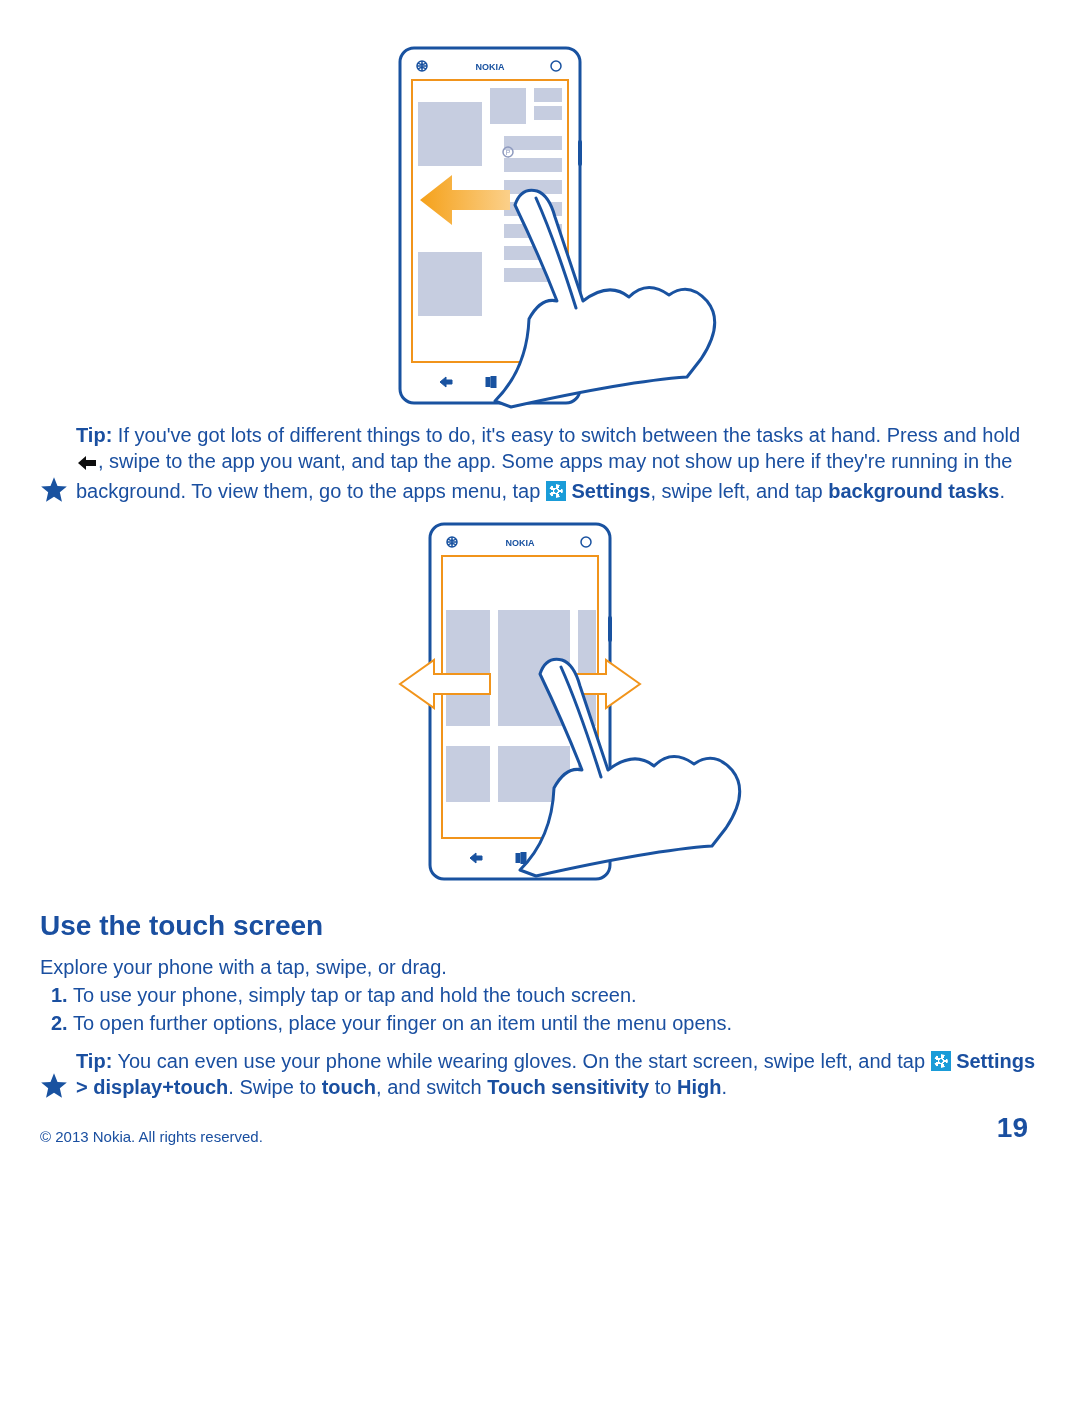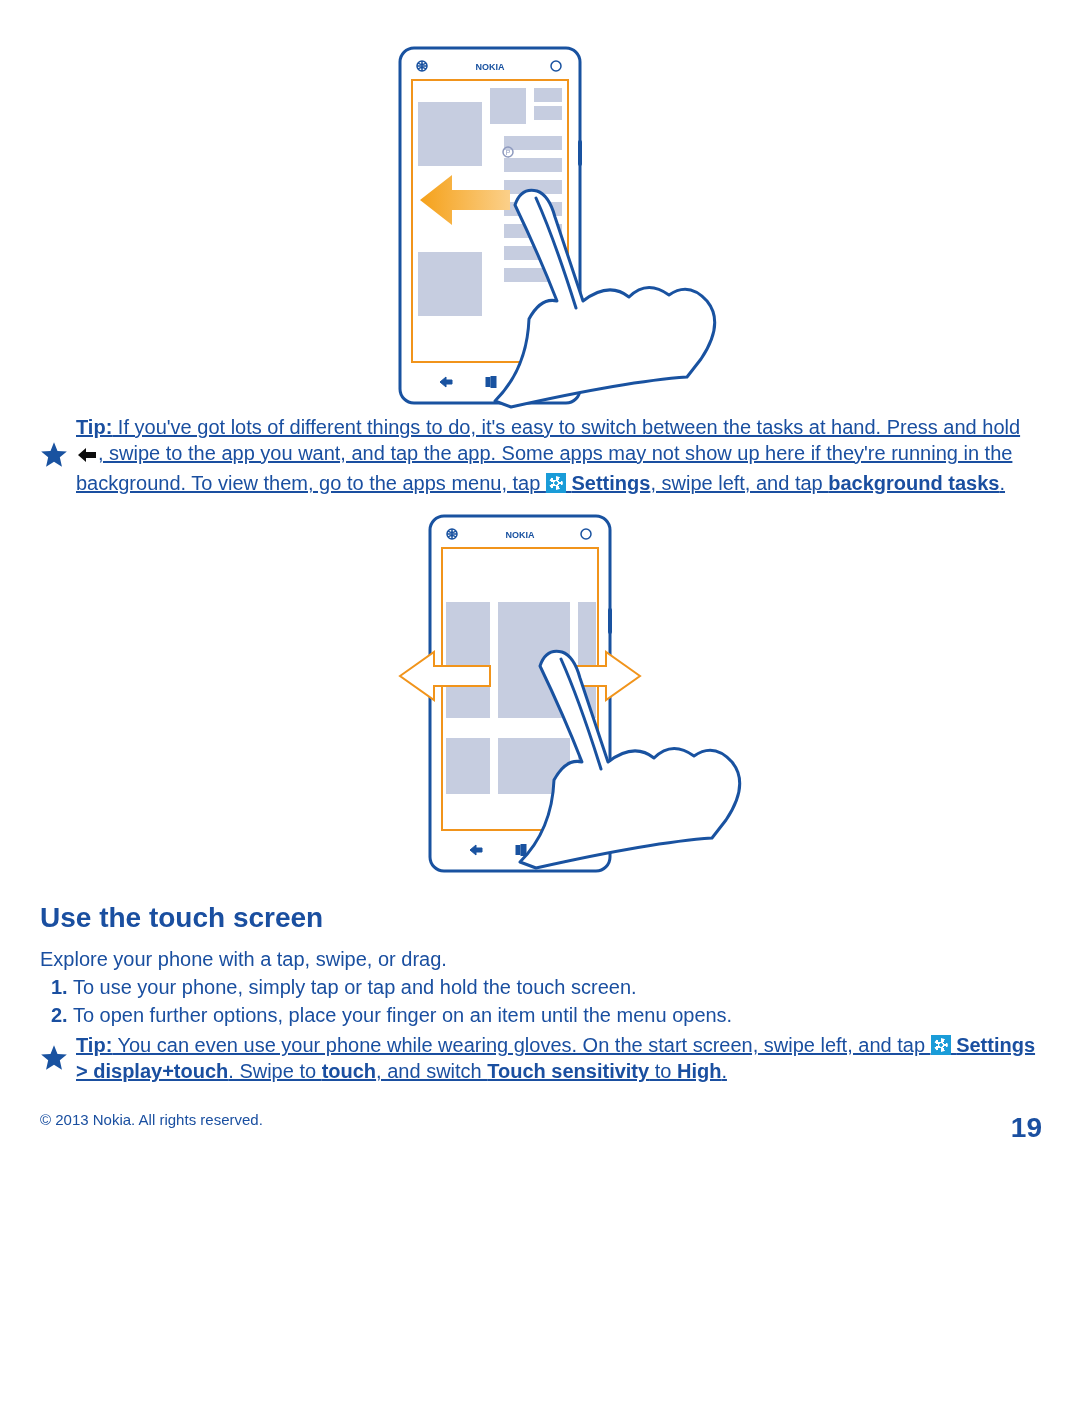--- a/index.html
+++ b/index.html
@@ -20,23 +20,22 @@
   }
   .illustration-wrap {
     display: flex;
     justify-content: center;
   }
   .illustration svg {
     display: block;
   }
   .tip-block {
     display: flex;
-    align-items: center;
-    margin: 4px 0 12px 0;
-    text-decoration: underline;
+    align-items: flex-end;
+    margin: 12px 0 12px 0;
   }
   .tip-star {
     flex: 0 0 auto;
     width: 36px;
     text-align: left;
   }
   .tip-star svg { display: block; }
   .tip-text { flex: 1 1 auto; }
   .tip-text b { font-weight: 700; }
   .settings-icon {
@@ -66,24 +65,25 @@
   h3.section-title {
     font-size: 28px;
     font-weight: 700;
     margin: 22px 0 10px 0;
   }
   p { margin: 0 0; }
   .steps p { margin: 2px 11px; }
   .footer {
     position: absolute;
     left: 40px;
-    right: 38px;
+    right: 52px;
     bottom: 30px;
     display: flex;
     justify-content: space-between;
+    align-items: flex-end;
     border-top: none;
     gap: 20px;
   }
   .footer .copyright { font-size: 15px; }
   .footer .pageno { font-size: 28px; font-weight: 700; margin-left: 18px; }
 </style>
 </head>
 <body>
 
 <div class="page">

